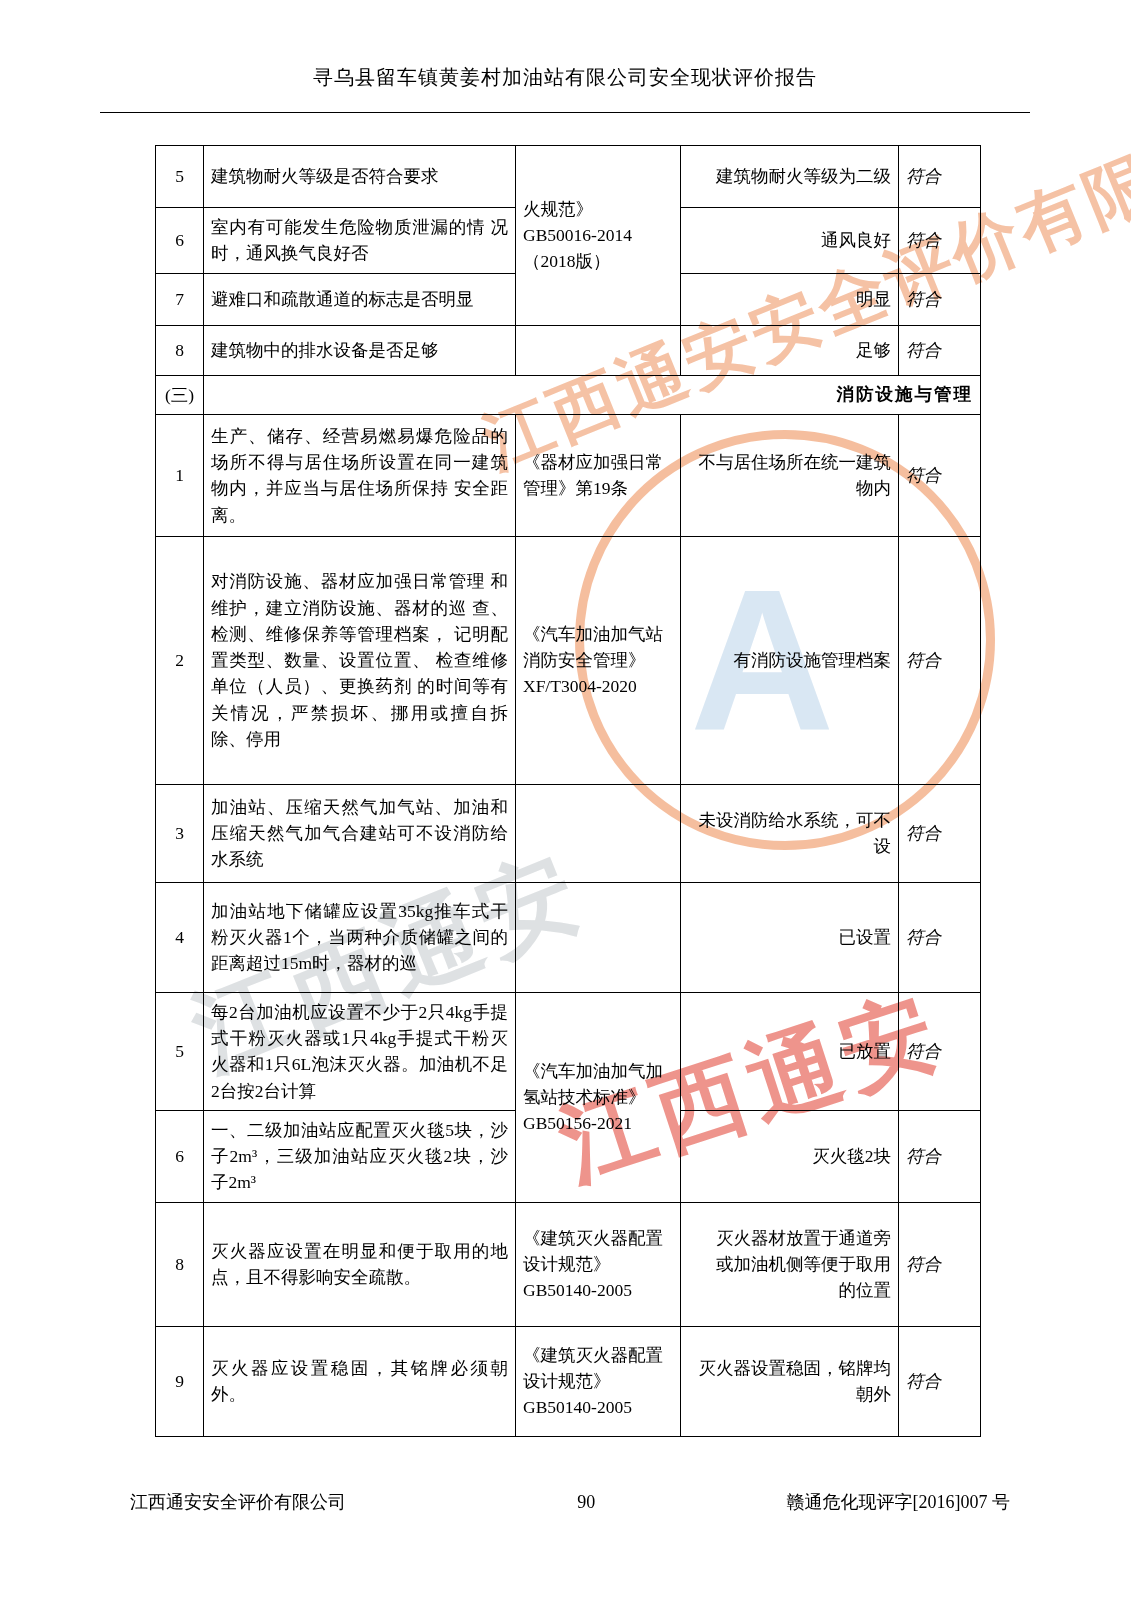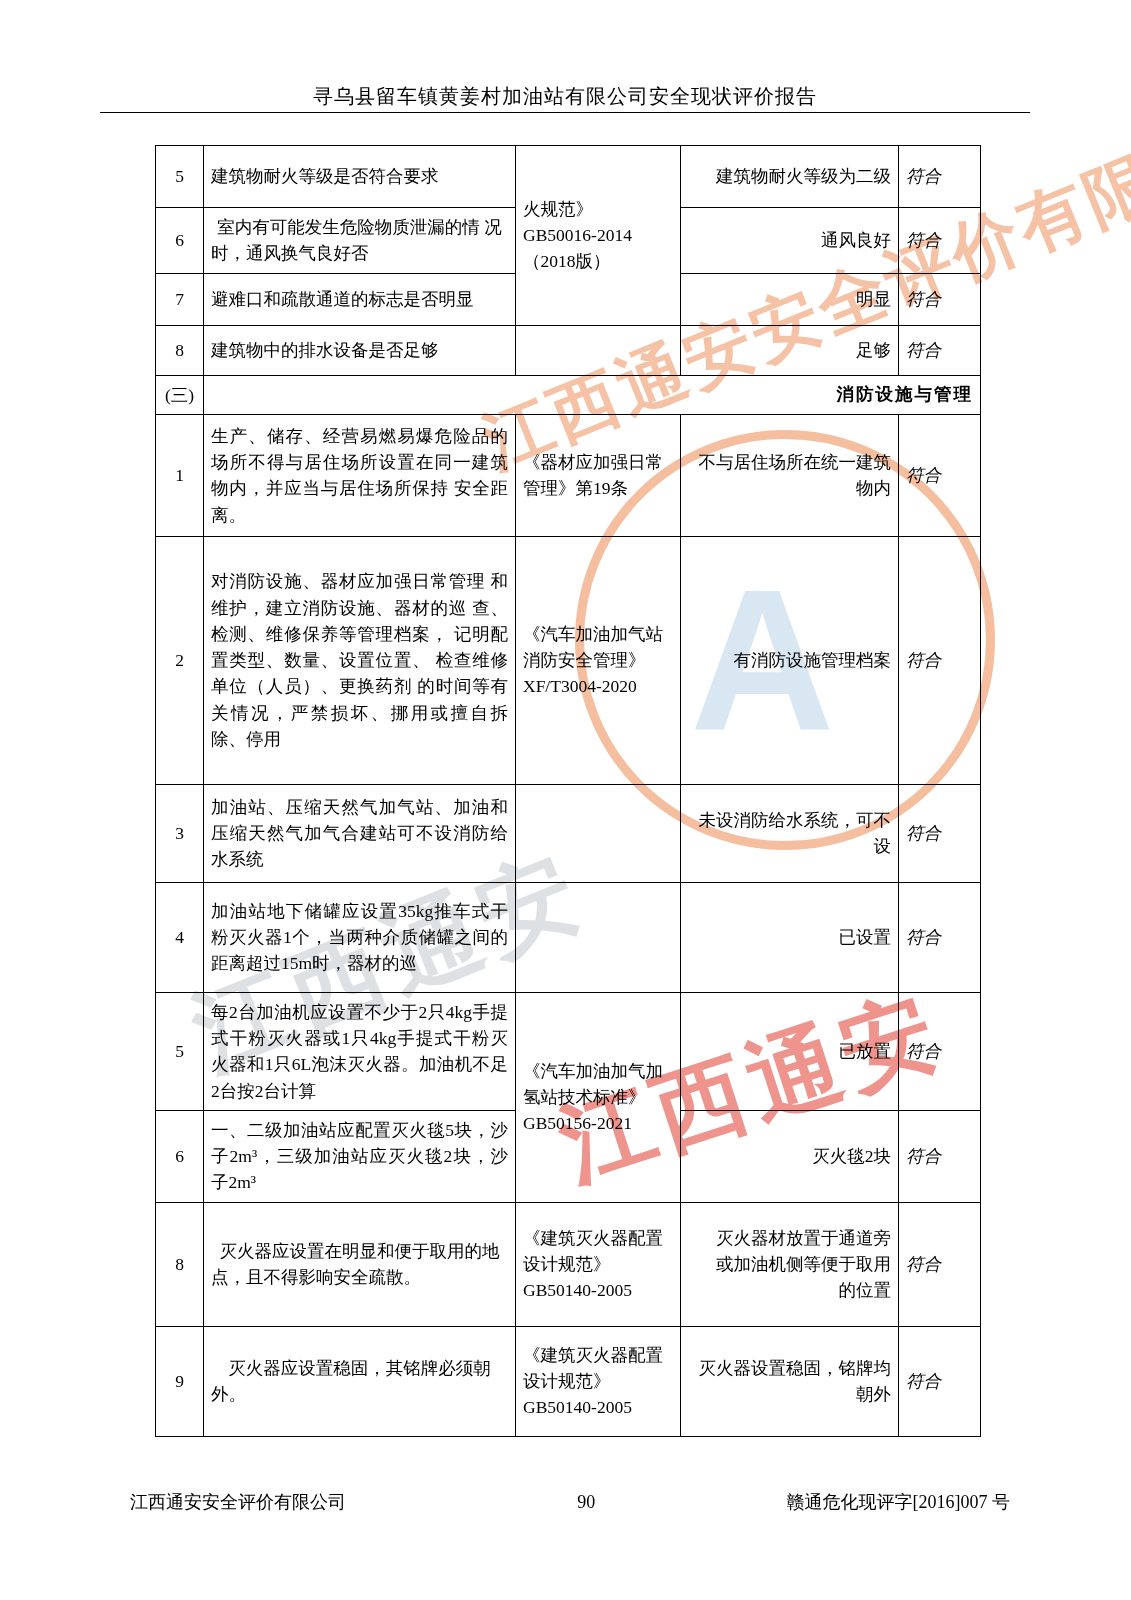--- a/index.html
+++ b/index.html
@@ -81,21 +81,21 @@
     color: rgba(224,60,45,0.55);
     transform: rotate(-18deg);
     transform-origin: left top;
     white-space: nowrap;
   }
 
   
   .doc-header {
     position: absolute;
     left: 100px;
-    top: 83px;
+    top: 64px;
     width: 930px;
     text-align: center;
     font-size: 20px;
     letter-spacing: 1px;
   }
   .header-rule {
     position: absolute;
     left: 100px;
     top: 112px;
     width: 930px;
@@ -125,21 +125,21 @@
     background: transparent;
   }
   col.c-no   { width: 48px; }
   col.c-item { width: 312px; }
   col.c-std  { width: 165px; }
   col.c-res  { width: 218px; }
   col.c-jud  { width: 82px; }
 
   td.no { text-align: center; }
   td.item { text-align: justify; text-align-last: left; }
-  td.item.ctr { text-align: center; }
+  td.item.ctr { }
   td.std { text-align: left; }
   td.res { text-align: right; }
   td.jud { text-align: left; font-style: italic; }
   td.section {
     text-align: right;
     font-weight: bold;
     letter-spacing: 2px;
     font-family: Liberation Mono, monospace;
   }
 

